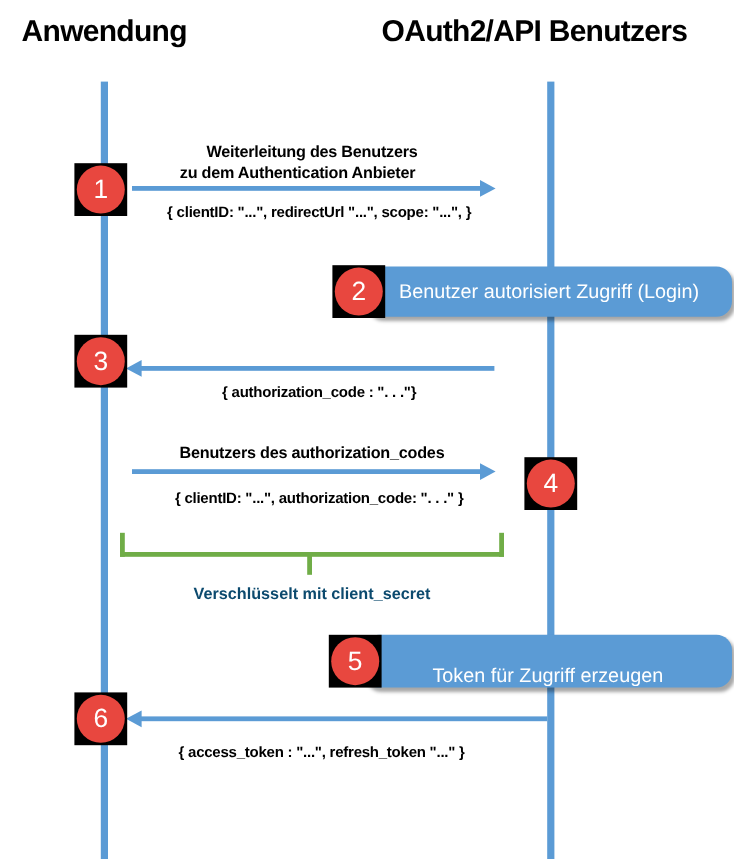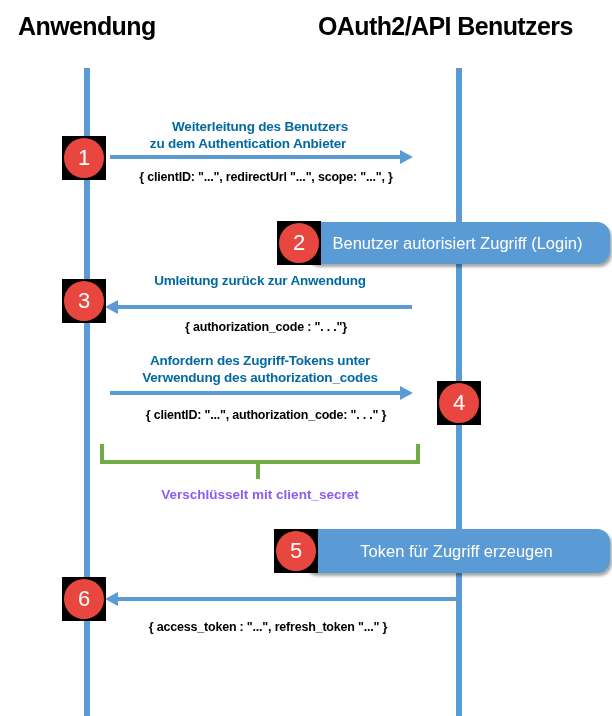--- a/index.html
+++ b/index.html
@@ -61,21 +61,21 @@
     border-right: 13px solid #5b9bd5;
   }
   .arrow.right .shaft { right: 10px; }
   .arrow.left  .shaft { left: 10px; }
 
   
   .caption {
     position: absolute;
     font-weight: bold;
     font-size: 13.5px;
-    color: #0369a1;
+    color: #000000;
     text-align: center;
     line-height: 17px;
     letter-spacing: -0.2px;
     white-space: nowrap;
   }
   .payload {
     position: absolute;
     font-weight: bold;
     font-size: 12.5px;
     color: #000000;
@@ -130,21 +130,21 @@
   }
   .bracket-stem {
     position: absolute;
     width: 4px;
     background: #70ad47;
   }
   .bracket-label {
     position: absolute;
     font-weight: bold;
     font-size: 13.5px;
-    color: #8b5cf6;
+    color: #0c4a6e;
     text-align: center;
     white-space: nowrap;
   }
 </style>
 </head>
 <body>
 
 <div id="diagram">
 
   <div class="participant left">Anwendung</div>
@@ -164,46 +164,44 @@
     <div class="circle">1</div>
   </div>
 
   <div class="actionbox" style="left:305px; top:222px; width:305px; height:42px;">
     <span>Benutzer autorisiert Zugriff (Login)</span>
   </div>
   <div class="badge" style="left:277px; top:221px;">
     <div class="circle">2</div>
   </div>
 
-  <div class="caption" style="left:100px; top:272px; width:320px;">Umleitung zurück zur Anwendung</div>
   <div class="arrow left" style="left:106px; top:300px; width:306px;">
     <div class="shaft"></div>
     <div class="head"></div>
   </div>
   <div class="payload" style="left:108px; top:320px; width:316px;">{ authorization_code : ". . ."}</div>
   <div class="badge" style="left:62px; top:279px;">
     <div class="circle">3</div>
   </div>
 
-  <div class="caption" style="left:92px; top:352px; width:336px;">Anfordern des Zugriff-Tokens unter</div>
-  <div class="caption" style="left:92px; top:369px; width:336px;">Verwendung des authorization_codes</div>
+  <div class="caption" style="left:92px; top:369px; width:336px;">Benutzers des authorization_codes</div>
   <div class="arrow right" style="left:110px; top:386px; width:302px;">
     <div class="shaft"></div>
     <div class="head"></div>
   </div>
   <div class="payload" style="left:98px; top:408px; width:336px;">{ clientID: "...",  authorization_code: ". . ." }</div>
   <div class="badge" style="left:437px; top:381px;">
     <div class="circle">4</div>
   </div>
 
   <div class="bracket" style="left:100px; top:444px; width:320px; height:20px;"></div>
   <div class="bracket-stem" style="left:256px; top:463px; height:16px;"></div>
   <div class="bracket-label" style="left:100px; top:487px; width:320px;">Verschlüsselt mit client_secret</div>
 
-  <div class="actionbox" style="left:303px; top:529px; width:307px; height:44px;">
+  <div class="actionbox" style="left:303px; top:529px; width:307px; height:44px;align-items:flex-end;">
     <span>Token für Zugriff erzeugen</span>
   </div>
   <div class="badge" style="left:274px; top:529px;">
     <div class="circle">5</div>
   </div>
 
   <div class="arrow left" style="left:106px; top:592px; width:350px;">
     <div class="shaft"></div>
     <div class="head"></div>
   </div>

